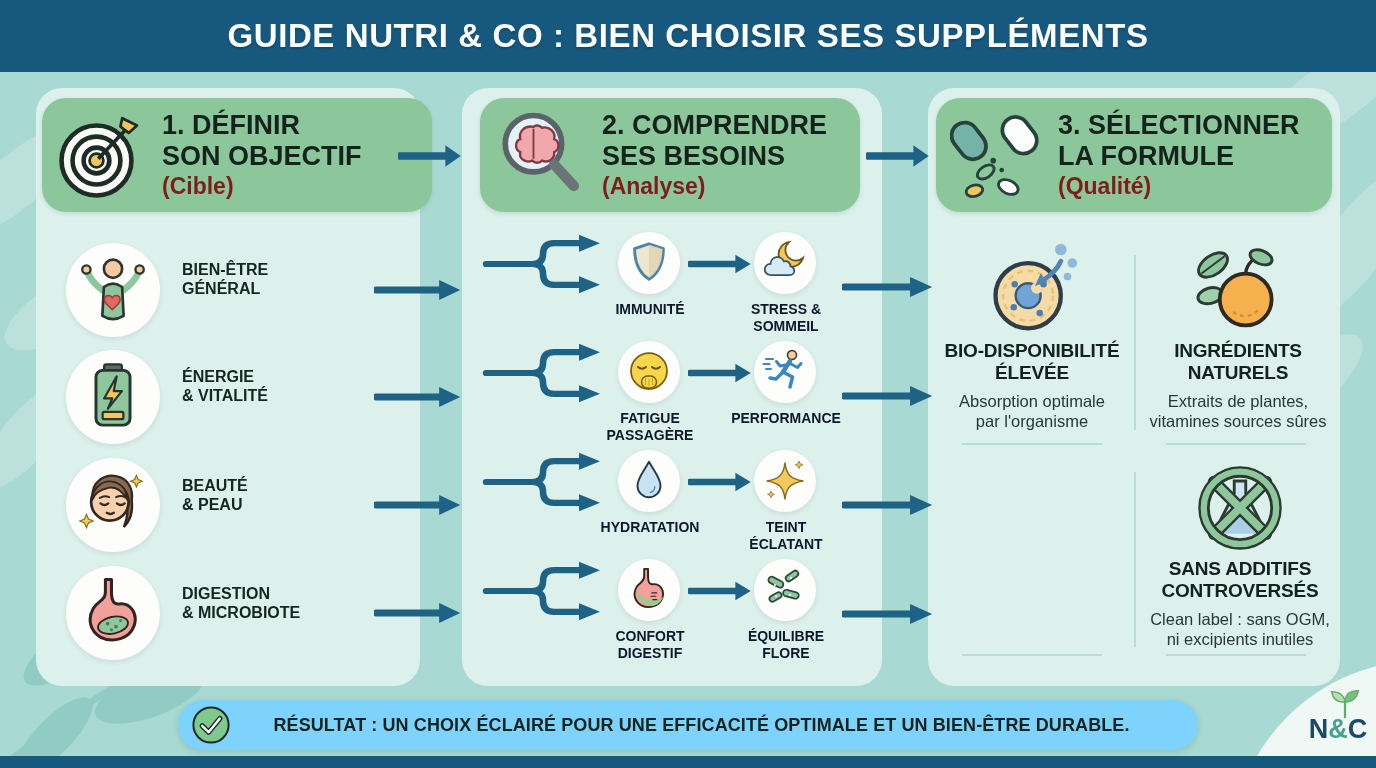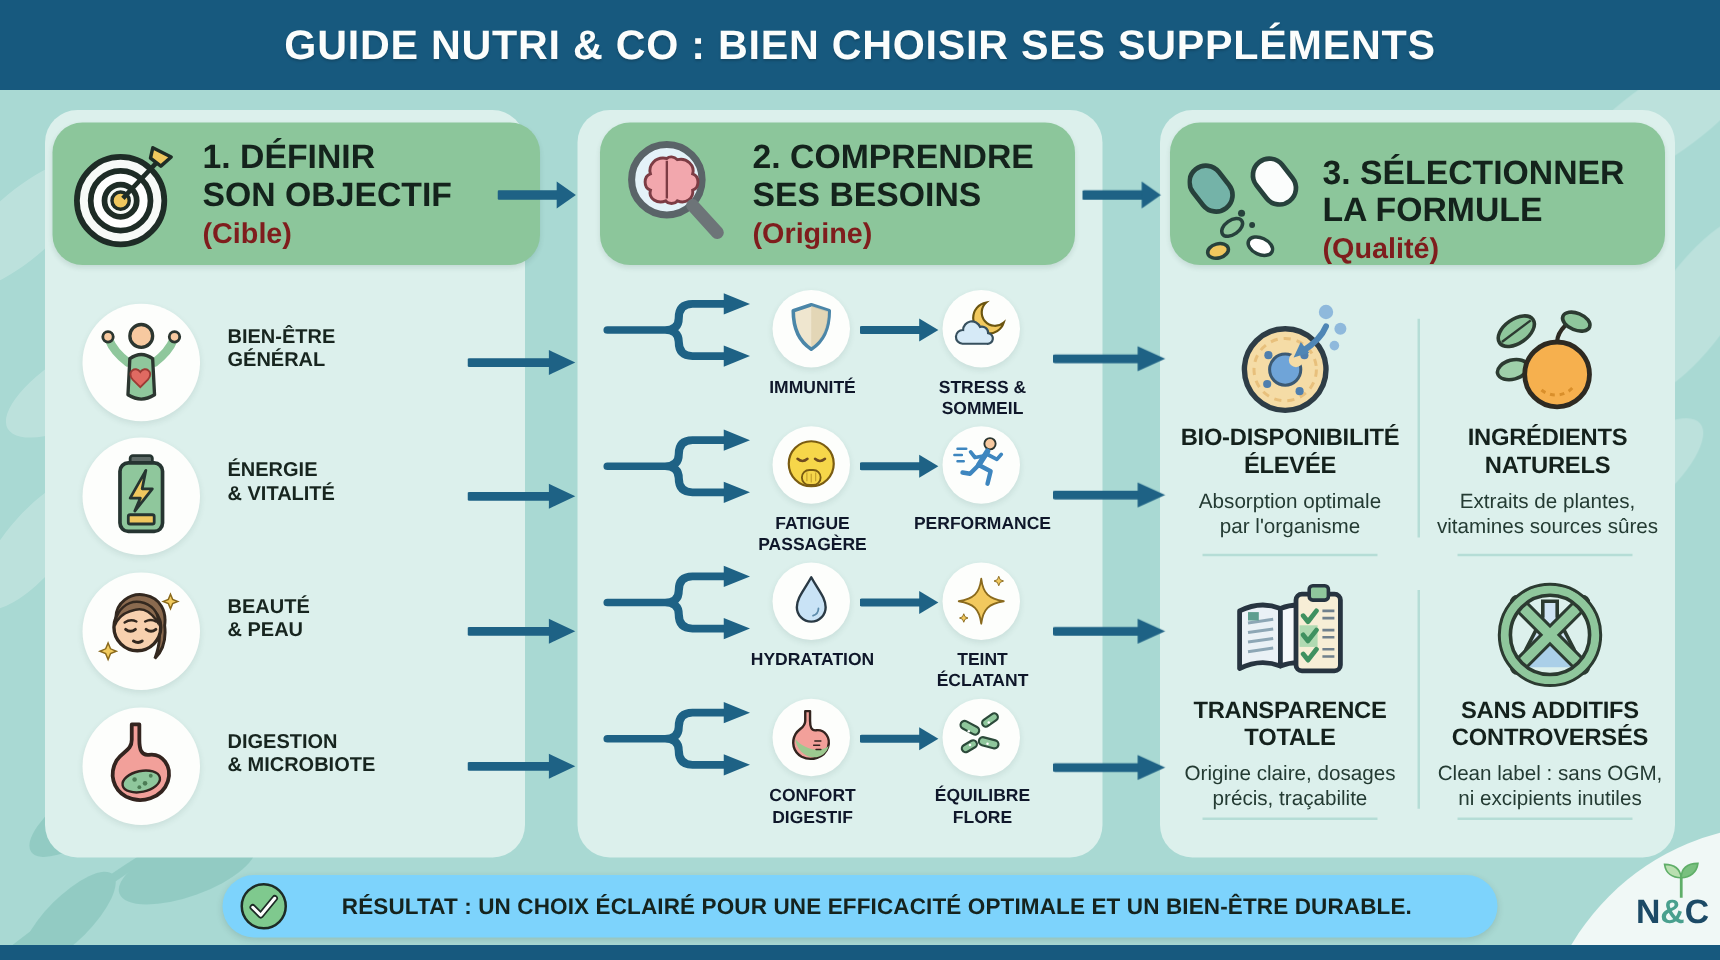--- a/index.html
+++ b/index.html
@@ -17,21 +17,21 @@
   
   .panel{background:#dcf0ec;border-radius:26px;z-index:2;}
   #panel1{left:36px;top:88px;width:384px;height:598px;}
   #panel2{left:462px;top:88px;width:420px;height:598px;}
   #panel3{left:928px;top:88px;width:412px;height:598px;}
   
   .stephead{background:#8cc69b;border-radius:24px;z-index:3;display:flex;align-items:center;
             padding-left:14px;box-sizing:border-box;gap:14px;box-shadow:0 2px 4px rgba(30,70,60,.12);}
   #sh1{left:42px;top:98px;width:390px;height:114px;}
   #sh2{left:480px;top:98px;width:380px;height:114px;}
-  #sh3{left:936px;top:98px;width:396px;height:114px;align-items:flex-end;}
+  #sh3{left:936px;top:98px;width:396px;height:114px;}
   .step-title{font-size:27px;line-height:1.12;font-weight:700;color:#14231c;}
   .step-sub{font-size:23px;font-weight:600;color:#7f1d1d;margin-top:2px;}
   
   .circ{background:#fdfefc;border-radius:50%;display:flex;align-items:center;justify-content:center;
         z-index:3;box-shadow:0 2px 5px rgba(30,70,60,.10);}
   .c94{width:94px;height:94px;}
   .c62{width:62px;height:62px;}
   .obj-label{z-index:3;font-size:16px;line-height:1.16;font-weight:700;color:#17251f;width:210px;}
   
   .need-label{z-index:3;font-size:14px;line-height:1.18;font-weight:700;color:#0f172a;
@@ -124,21 +124,21 @@
   <div class="abs stephead" id="sh2">
     <svg width="94" height="94" viewBox="0 0 100 100">
       <circle cx="42" cy="38" r="30" fill="#e4f2f8" stroke="#5a6468" stroke-width="6"></circle>
       <path d="M42,20 c-10,-2 -16,6 -14,13 c-6,2 -6,12 0,14 c-2,7 6,12 13,9 c2,3 8,3 10,0 c7,3 14,-2 13,-9 c6,-2 6,-12 0,-14 c2,-7 -5,-14 -13,-12 c-3,-3 -7,-3 -9,-1 z" fill="#f2a7ad" stroke="#7c3c44" stroke-width="2.5"></path>
       <path d="M42,22 v32" stroke="#7c3c44" stroke-width="2"></path>
       <path d="M64,60 L85,83" stroke="#6d7478" stroke-width="11" stroke-linecap="round"></path>
     </svg>
     <div>
       <div class="step-title pre">2. COMPRENDRE
 SES BESOINS</div>
-      <div class="step-sub">(Origine)</div>
+      <div class="step-sub">(Analyse)</div>
     </div>
   </div>
 
   <div class="abs stephead" id="sh3">
     <svg width="94" height="94" viewBox="0 0 100 100">
       <rect x="6" y="14" width="28" height="42" rx="14" transform="rotate(-38 20 35)" fill="#74b3a8" stroke="#27413c" stroke-width="4"></rect>
       <rect x="60" y="8" width="28" height="42" rx="14" transform="rotate(-38 74 29)" fill="#fbfdfc" stroke="#27413c" stroke-width="4"></rect>
       <circle cx="46" cy="56" r="3" fill="#27413c"></circle>
       <circle cx="55" cy="66" r="2.5" fill="#27413c"></circle>
       <ellipse cx="38" cy="68" rx="10" ry="6" transform="rotate(-35 38 68)" fill="#8fc79c" stroke="#27413c" stroke-width="3"></ellipse>
@@ -374,37 +374,20 @@
       <path d="M45,75 a19,19 0 0 0 26,-2" stroke="#d98f2b" stroke-width="2.5" fill="none" stroke-dasharray="4 4"></path>
       <path d="M58,35 C58,29 61,25 65,21" stroke="#2e2a22" stroke-width="3.5" fill="none" stroke-linecap="round"></path>
       <ellipse cx="74" cy="18" rx="12" ry="7" transform="rotate(22 74 18)" fill="#8fc79c" stroke="#2c3b31" stroke-width="3"></ellipse>
     </svg>
     <div class="q-title pre">INGRÉDIENTS
 NATURELS</div>
     <div class="q-desc pre">Extraits de plantes,
 vitamines sources sûres</div>
   </div>
 
-  <div class="abs qcell" style="left:936px;top:458px;width:192px">
-    <svg width="96" height="96" viewBox="0 0 100 100">
-      <path d="M8,32 C20,26 32,26 42,30 L42,78 C32,74 20,74 8,80 Z" fill="#eaf1f6" stroke="#273440" stroke-width="4" stroke-linejoin="round"></path>
-      <path d="M76,32 C64,26 52,26 42,30 L42,78 C52,74 64,74 76,80 Z" fill="#f5f8fa" stroke="#273440" stroke-width="4" stroke-linejoin="round"></path>
-      <path d="M15,42 L36,39 M15,50 L36,47 M15,58 L36,55 M15,66 L36,63" stroke="#8da6b5" stroke-width="2.5"></path>
-      <rect x="15" y="33" width="9" height="7" fill="#5e9e8f"></rect>
-      <rect x="55" y="18" width="37" height="64" rx="5" fill="#f7eed6" stroke="#273440" stroke-width="4"></rect>
-      <rect x="66" y="11" width="16" height="12" rx="3" fill="#8fc79c" stroke="#273440" stroke-width="3"></rect>
-      <rect x="58" y="44" width="15" height="18" fill="#9ed4a9" opacity=".8"></rect>
-      <path d="M61,36 l4,5 l7,-9 M61,52 l4,5 l7,-9 M61,68 l4,5 l7,-9" stroke="#3f9160" stroke-width="4" fill="none" stroke-linecap="round" stroke-linejoin="round"></path>
-      <path d="M77,32 h10 M77,38 h10 M77,48 h10 M77,54 h10 M77,64 h10 M77,70 h10" stroke="#70808c" stroke-width="2.2"></path>
-    </svg>
-    <div class="q-title pre">TRANSPARENCE
-TOTALE</div>
-    <div class="q-desc pre">Origine claire, dosages
-précis, traçabilite</div>
-  </div>
 
   <div class="abs qcell" style="left:1140px;top:458px;width:200px">
     <svg width="96" height="96" viewBox="0 0 100 100">
       <path d="M44,24 h12 v13 l14,27 a7,7 0 0 1 -6,10 h-28 a7,7 0 0 1 -6,-10 l14,-27 z" fill="#cfe4f4" stroke="#2c3b31" stroke-width="3"></path>
       <path d="M38,57 l-8,15 a5,5 0 0 0 5,7 h30 a5,5 0 0 0 5,-7 l-8,-15 z" fill="#aacfe8"></path>
       <path d="M23,25 L77,79 M77,25 L23,79" stroke="#2c3b31" stroke-width="13" stroke-linecap="round"></path>
       <path d="M23,25 L77,79 M77,25 L23,79" stroke="#8fc79c" stroke-width="8" stroke-linecap="round"></path>
       <circle cx="50" cy="52" r="42" fill="none" stroke="#2c3b31" stroke-width="3"></circle>
       <circle cx="50" cy="52" r="37.5" fill="none" stroke="#8fc79c" stroke-width="7"></circle>
       <circle cx="50" cy="52" r="33" fill="none" stroke="#2c3b31" stroke-width="3"></circle>

